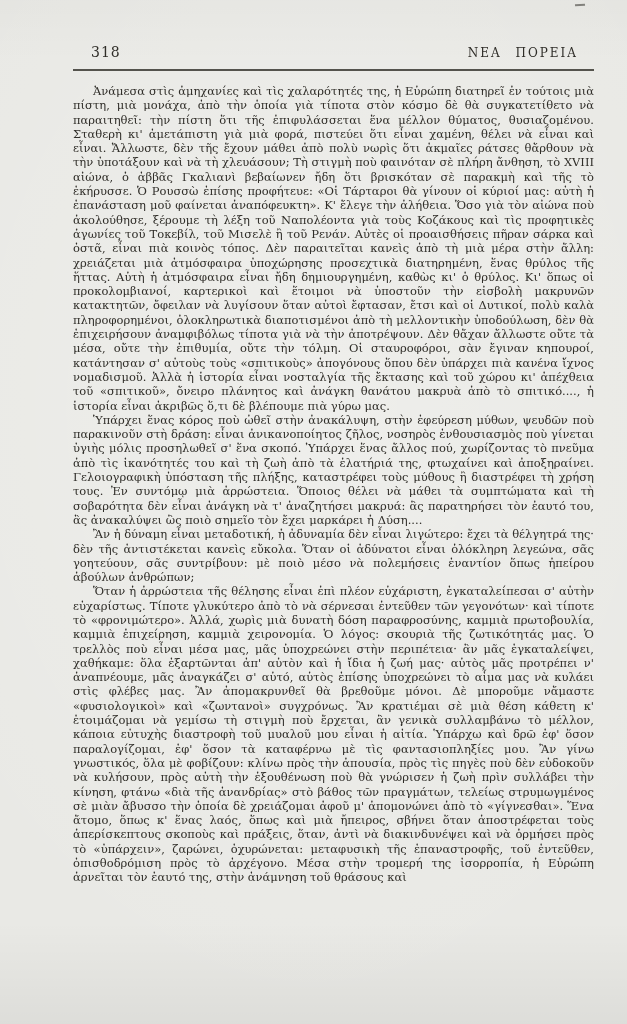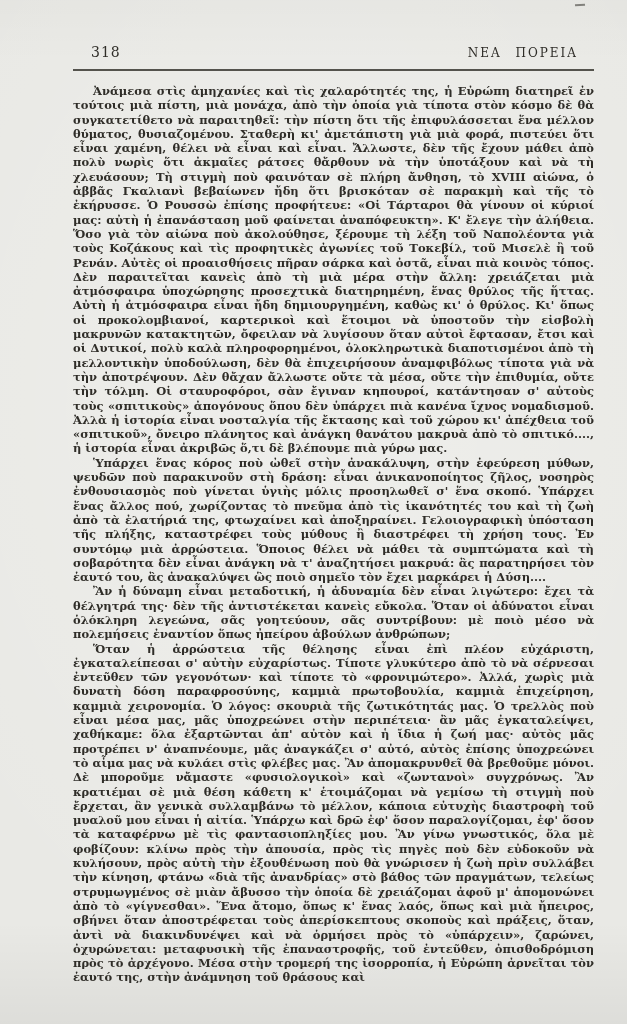--- a/index.html
+++ b/index.html
@@ -63,21 +63,20 @@
   .body-text{
     margin-top:13px;
     font-size:11.5px;
     line-height:14.3px;
     text-align:justify;
     text-justify:inter-word;
   }
   .body-text p{
     text-indent:20px;
     hyphens:auto;
-    font-weight:bold;
     -webkit-hyphens:auto;
   }
 </style>
 </head>
 <body>
 
 <div class="page">
 
   <div class="scan-artifact"></div>
 

